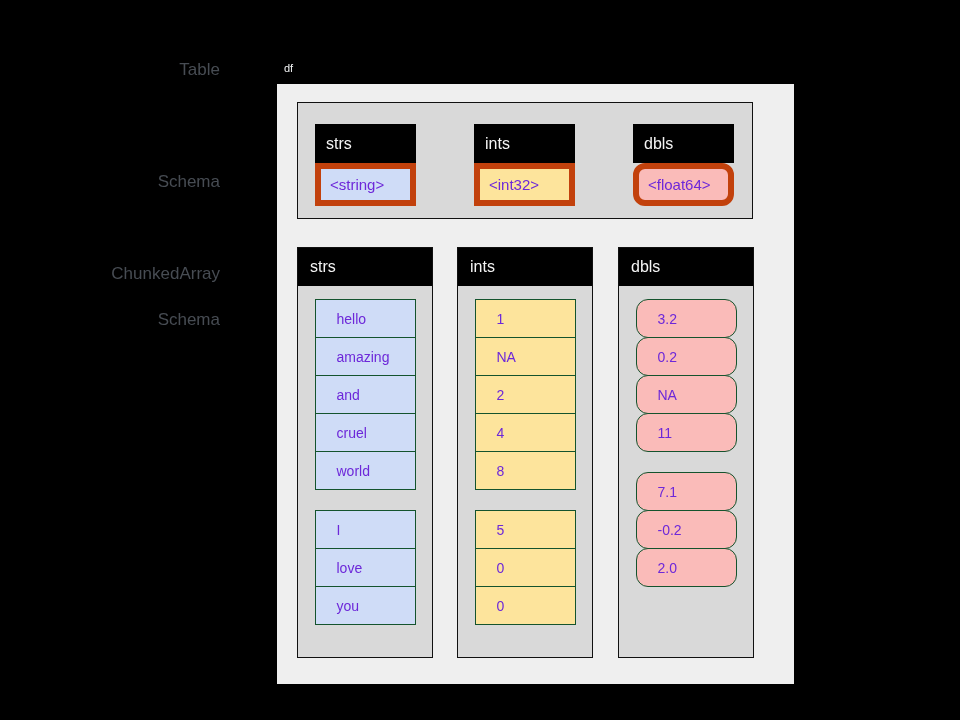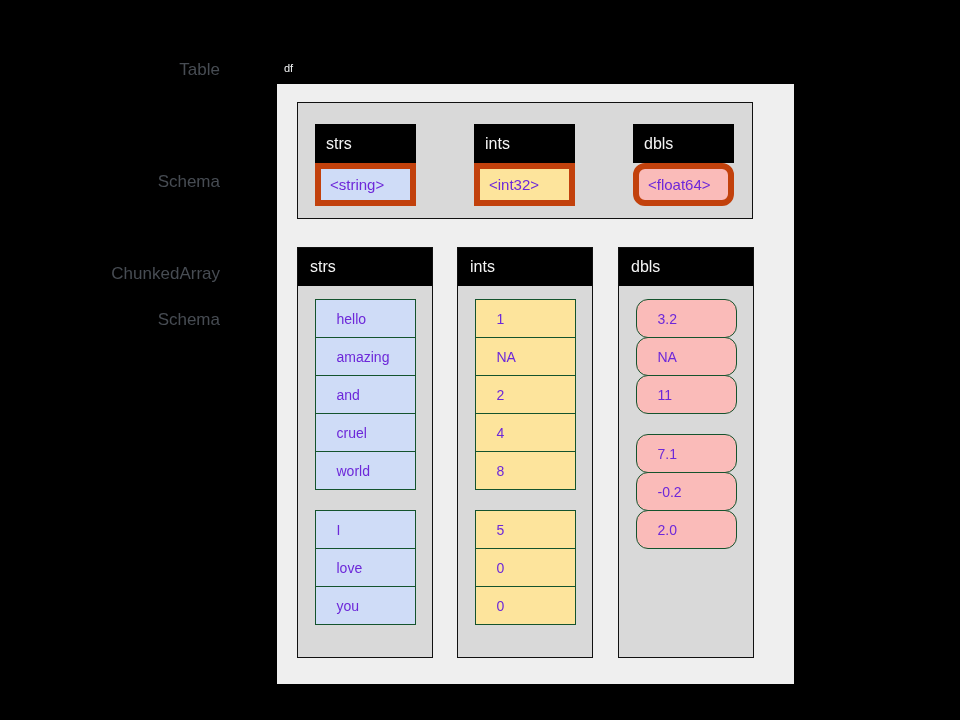--- a/index.html
+++ b/index.html
@@ -165,20 +165,21 @@
           <div class="cell fill-yellow">0</div>
         </div>
       </div>
     </div>
 
     <div class="column c2">
       <div class="col-header">dbls</div>
       <div class="col-body">
         <div class="chunk">
           <div class="cell fill-pink">3.2</div>
+          <div class="cell fill-pink">0.2</div>
           <div class="cell fill-pink">NA</div>
           <div class="cell fill-pink">11</div>
         </div>
         <div class="chunk second">
           <div class="cell fill-pink">7.1</div>
           <div class="cell fill-pink">-0.2</div>
           <div class="cell fill-pink">2.0</div>
         </div>
       </div>
     </div>

